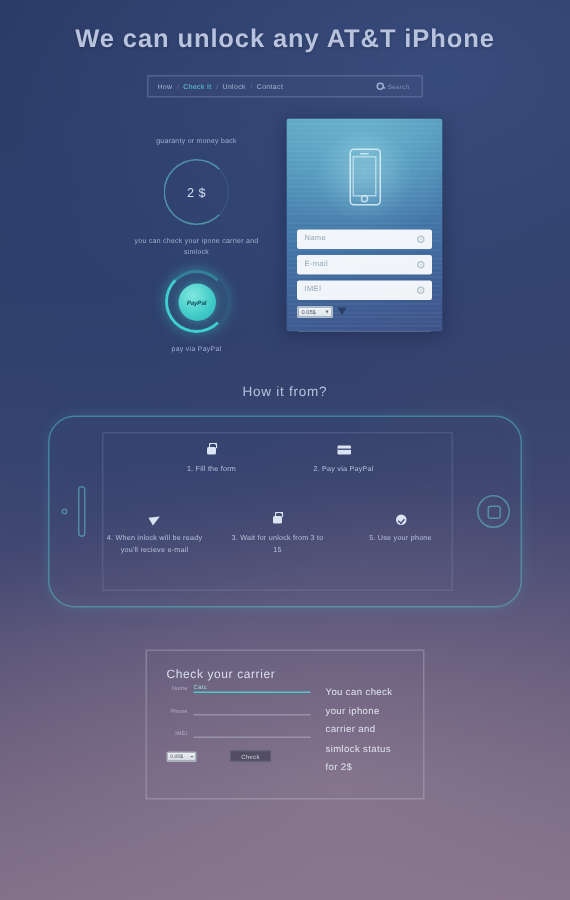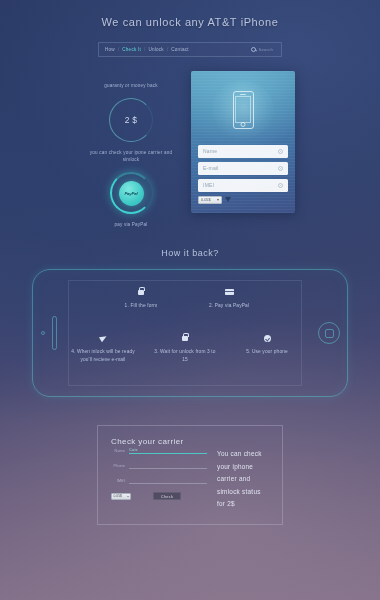--- a/index.html
+++ b/index.html
@@ -30,22 +30,22 @@
         #6f6180 86%,
         #7b6a85 94%,
         #83708a 100%);
     overflow: hidden;
   }
 
   
   .hero-title {
     text-align: center;
     color: #b9c3dd;
-    font-size: 11px;
-    font-weight: 400;
+    font-size: 17px;
+    font-weight: 700;
     letter-spacing: 0.6px;
     padding-top: 16px;
     text-shadow: 0 1px 2px rgba(0,0,0,0.25);
   }
 
   .navbar {
     margin: 14px auto 0;
     width: 184px;
     height: 15px;
     border: 1px solid rgba(150,168,206,0.30);
@@ -642,21 +642,21 @@
         <span class="flag-ico"></span>
       </div>
 
       <div class="unlock-btn">
         
         
       </div>
     </div>
   </div>
 
-  <div class="hiw-title">How it back?</div>
+  <div class="hiw-title">How it from?</div>
 
   <div class="hiw-wrap">
     <div class="phone-frame">
       <span class="pf-cam"></span>
       <span class="pf-spk"></span>
       <span class="pf-home">
           <i></i>
         </span>
     </div>
 

